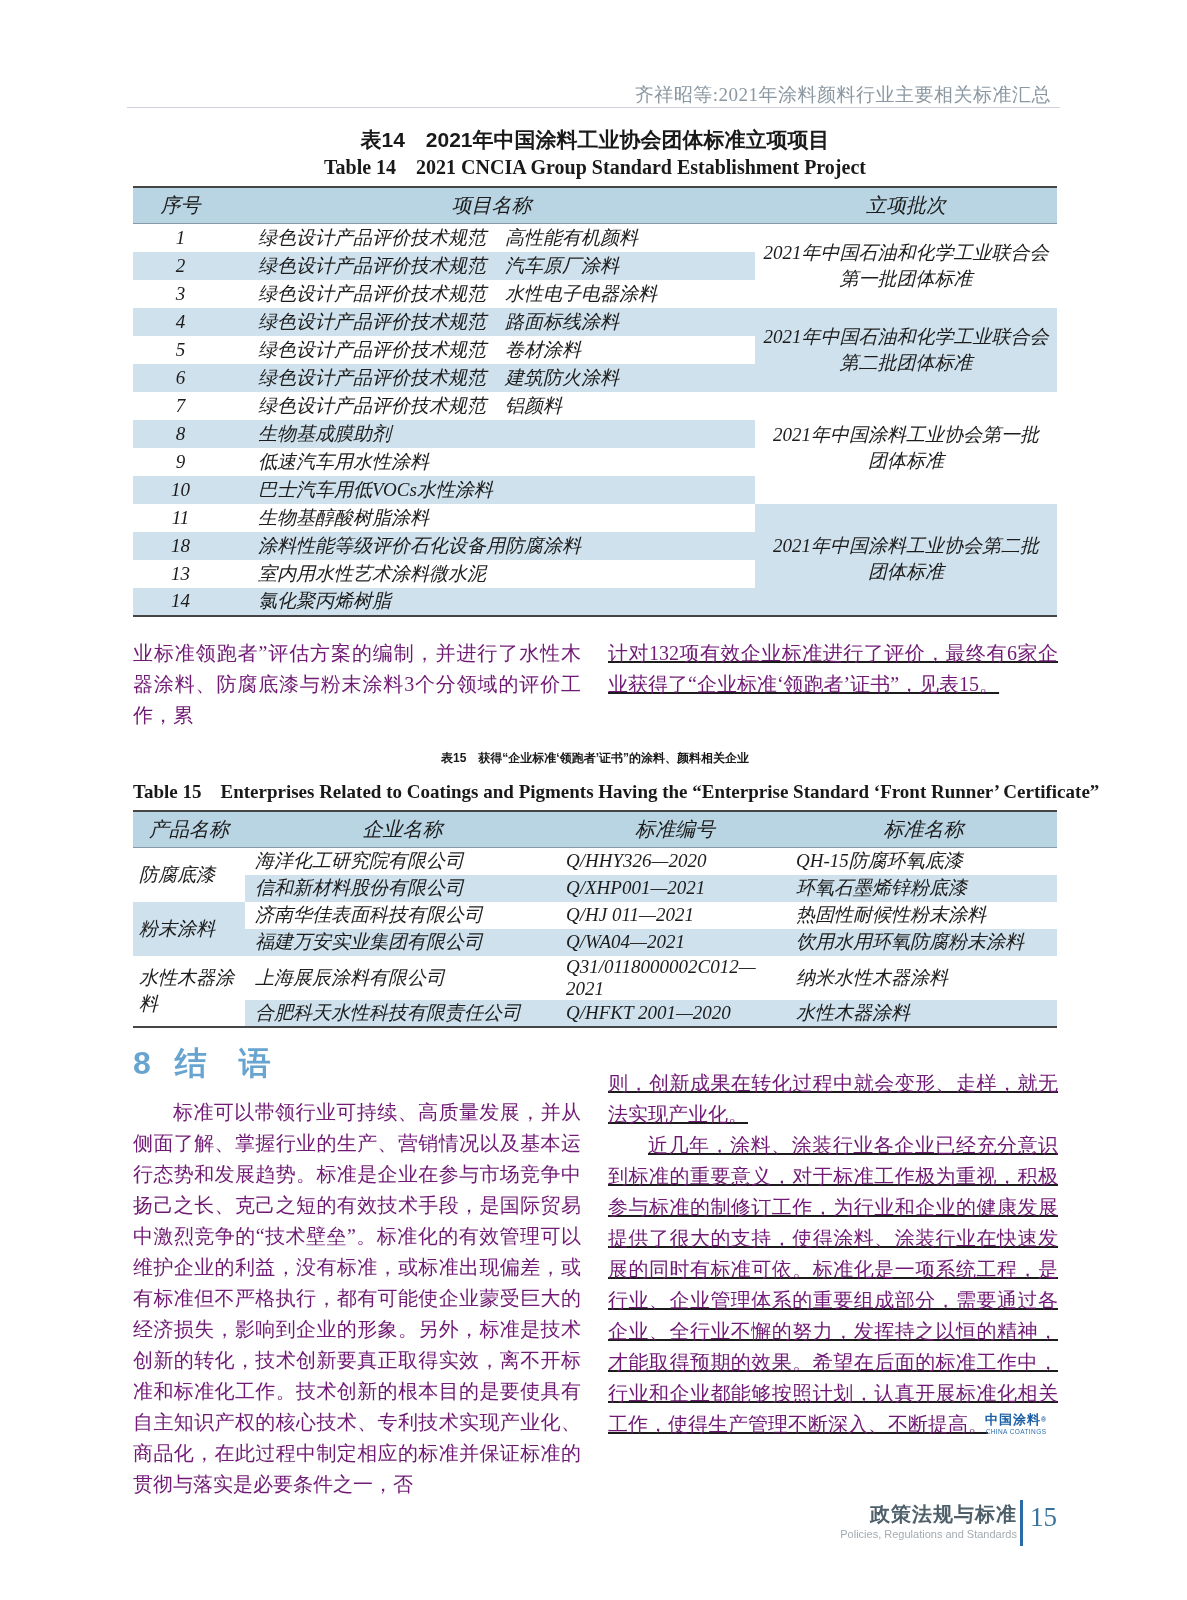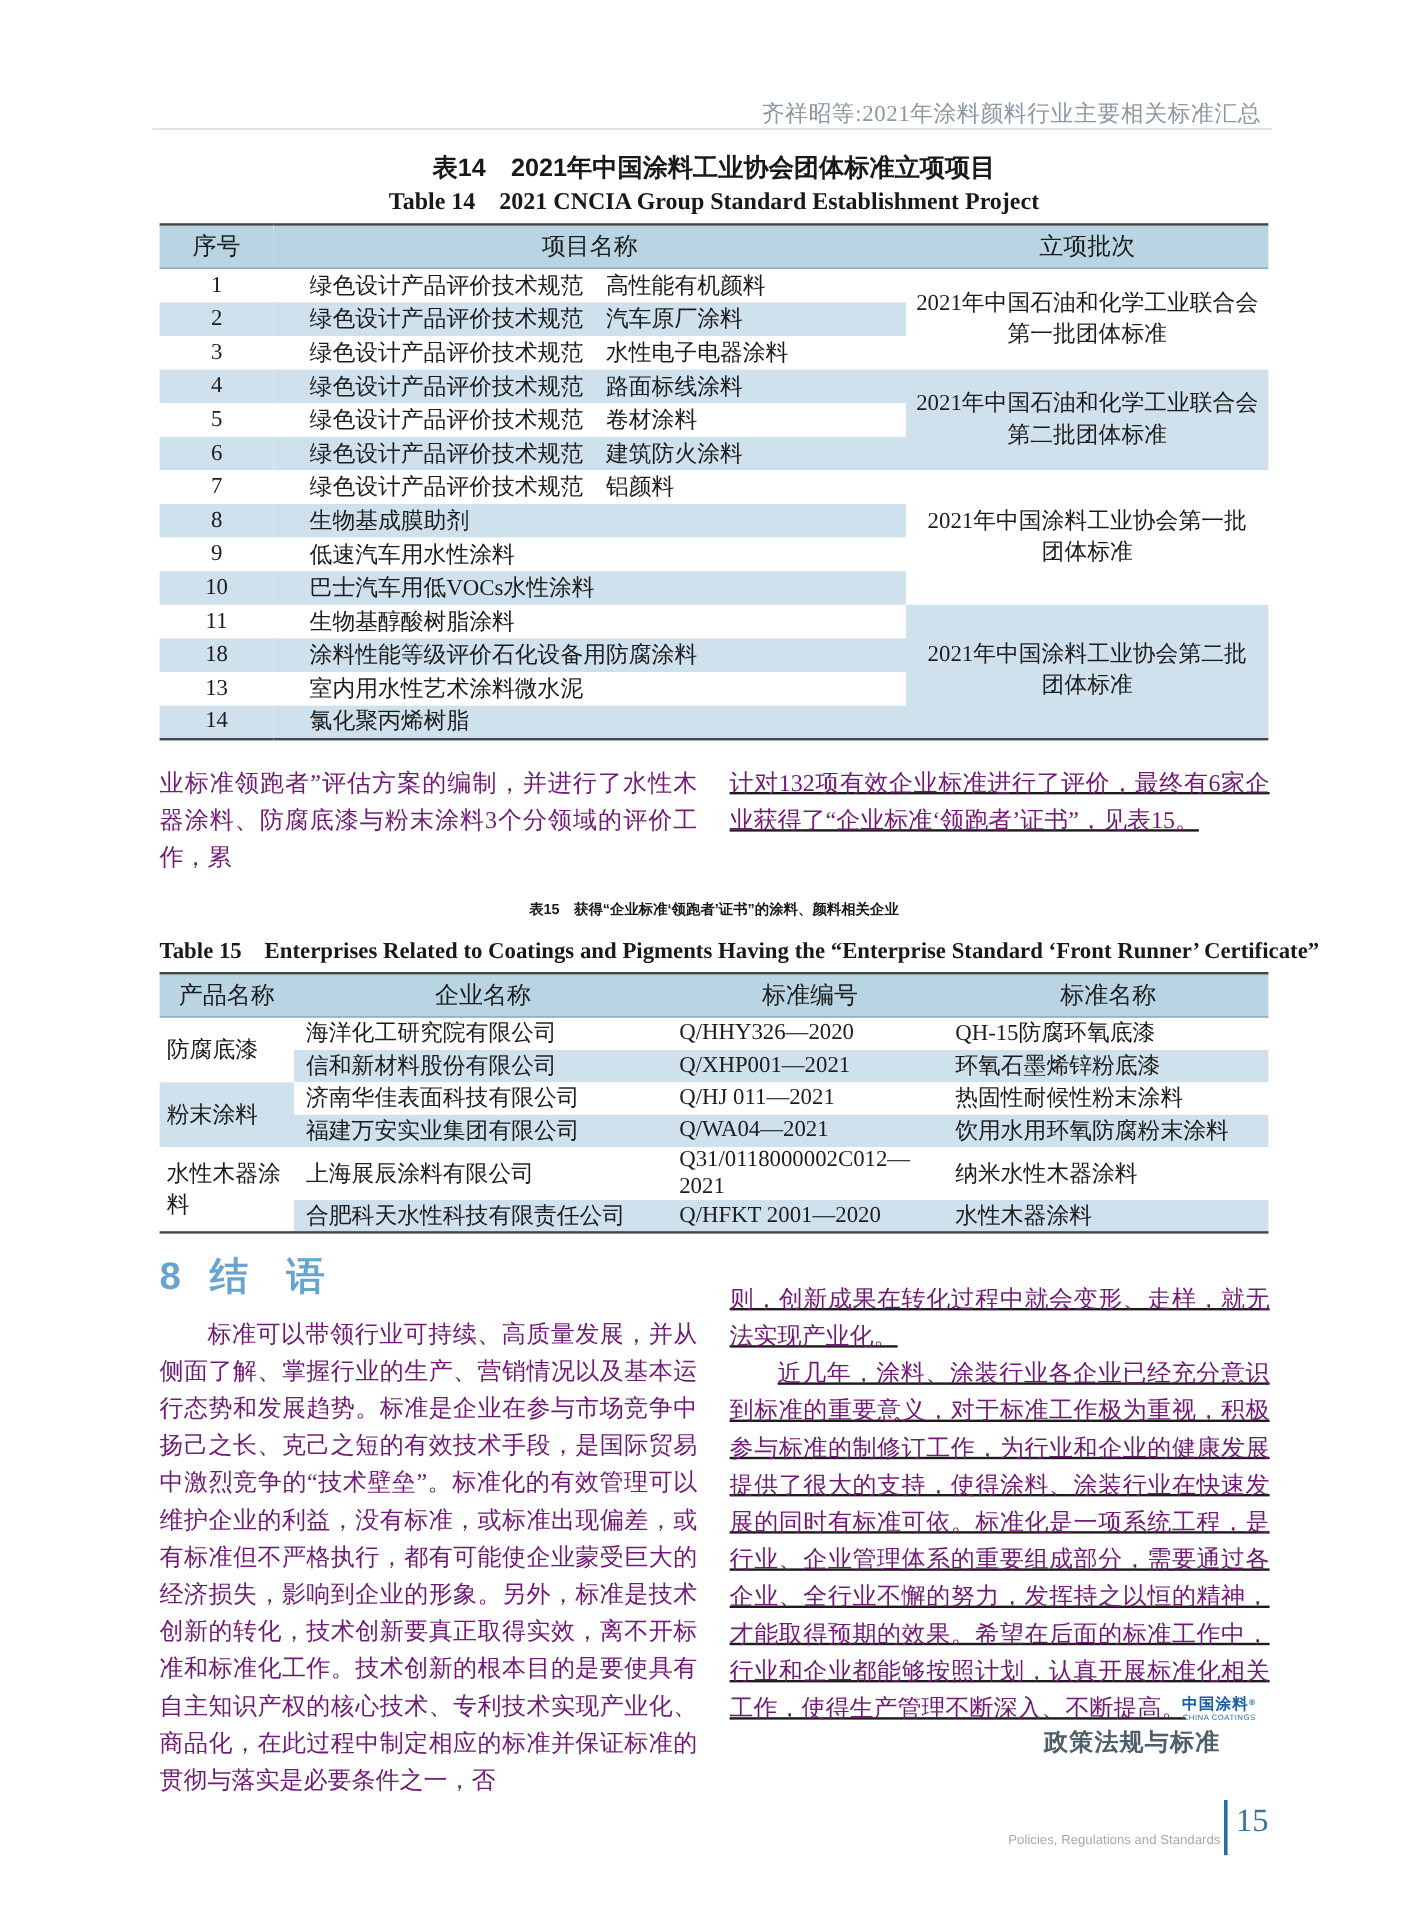--- a/index.html
+++ b/index.html
@@ -31,21 +31,21 @@
     font-weight:bold; color:#191919; white-space:nowrap;
   }
   .t14-title-cn { top:126px; font-size:21px; }
   .t14-title-en { top:154px; font-size:20px; }
   .t15-title-cn { top:750px; font-size:12px; }
   .t15-title-en { top:779px; font-size:19px; }
 
   
   table.doc-table {
     position:absolute; left:133px; border-collapse:collapse; table-layout:fixed;
-    border-top:2px solid #454545; border-bottom:2px solid #454545;
+    border-top:2px solid #454545; border-bottom:2px solid #454545;font-style:italic;
   }
   .t14 { top:186px; width:924px; }
   .t15 { top:810px; width:924px; }
   .doc-table th {
     background:#b9d5e3; font-weight:normal; font-size:20px; height:35px;
     border-bottom:1px solid #8699a6; padding:0;
   }
   .doc-table td { padding:0; font-size:19px; }
   .t14 tbody tr { height:28px; }
   .t15 tbody tr { height:27px; }
@@ -82,21 +82,21 @@
 
   
   .logo { position:absolute; top:1412px; left:973px; width:86px; text-align:center;
     font-family:"Liberation Sans","DejaVu Sans",sans-serif; }
   .logo-cn { font-weight:bold; font-size:13px; color:#1c5fa5; letter-spacing:1px; line-height:15px; }
   .logo-mark { font-size:7px; vertical-align:top; }
   .logo-en { font-size:6.5px; color:#2a6db0; letter-spacing:0.4px; line-height:9px; }
 
   
   .footer-cn {
-    position:absolute; top:1438px; right:170px;
+    position:absolute; top:1501px; right:170px;
     font-family:"Liberation Sans","DejaVu Sans",sans-serif;
     font-weight:bold; font-size:20px; color:#4e5f6a; letter-spacing:1px;
   }
   .footer-en {
     position:absolute; top:1528px; right:170px;
     font-family:"Liberation Sans","DejaVu Sans",sans-serif;
     font-size:11px; color:#a3abb1;
   }
   .footer-bar {
     position:absolute; top:1500px; left:1020px; width:3px; height:46px;

